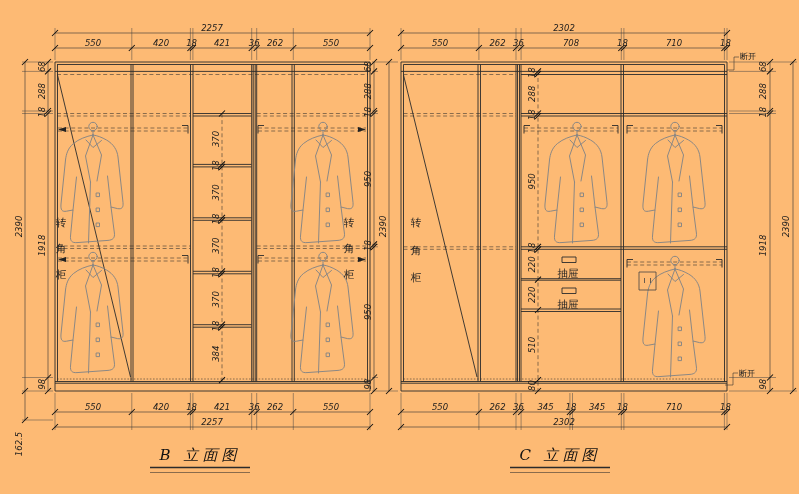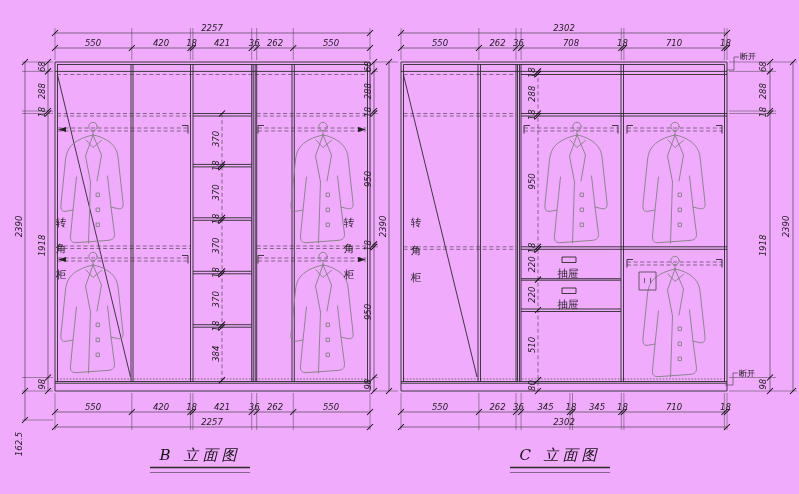--- a/index.html
+++ b/index.html
@@ -1,16 +1,16 @@
 <!DOCTYPE html>
 <html><head>
 <meta charset="utf-8">
 <style>
   html,body{margin:0;padding:0;background:#fff;}
-  #stage{position:relative;width:799px;height:494px;background:#f0abfc;overflow:hidden;}
+  #stage{position:relative;width:799px;height:494px;background:#fdba74;overflow:hidden;}
   svg{position:absolute;left:0;top:0;}
   svg text{font-family:"DejaVu Sans","Liberation Sans",sans-serif;}
   .d{font-size:8.5px;font-style:italic;fill:#1c1c1c;text-anchor:middle;}
   .cn{font-size:10.5px;fill:#222;text-anchor:middle;}
   .brk{font-size:8px;fill:#222;text-anchor:start;}
   .ttl{font-size:15px;font-style:italic;fill:#111;text-anchor:middle;letter-spacing:4px;font-family:"DejaVu Serif","Liberation Serif",serif;}
   .ln{stroke:#2b2b2b;stroke-width:.9;fill:none;}
   .lt{stroke:#2b2b2b;stroke-width:.55;fill:none;}
   .dsh{stroke-dasharray:4 2.6;}
   .dns{stroke-dasharray:1.6 1.6;}

